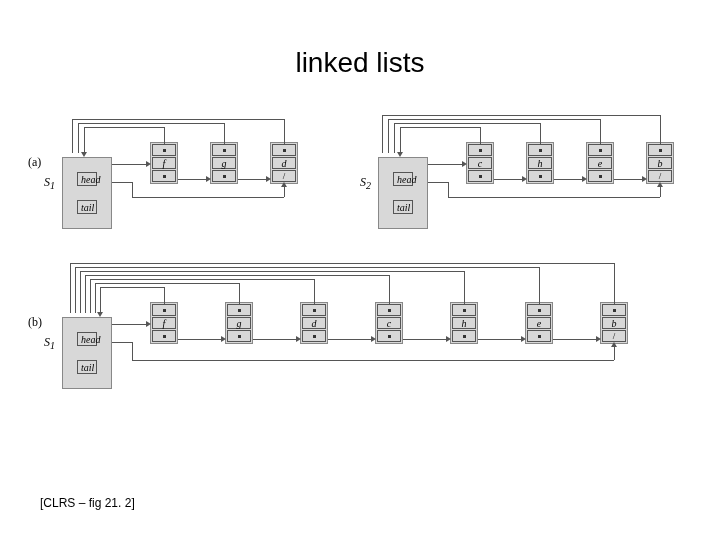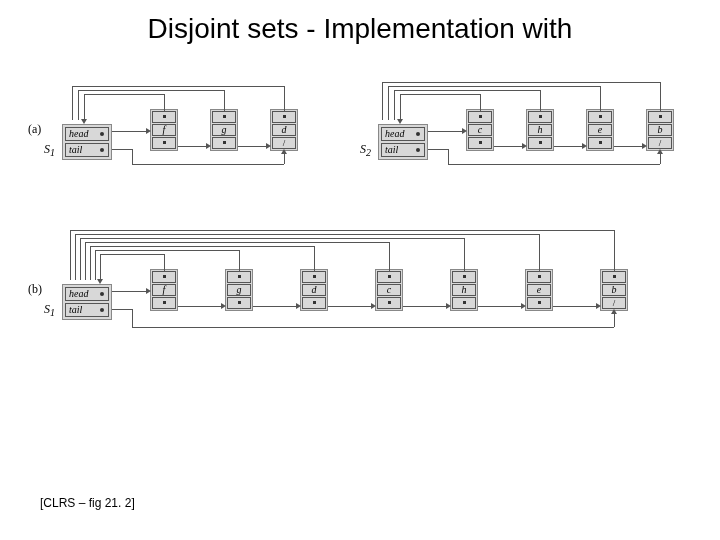--- a/index.html
+++ b/index.html
@@ -24,21 +24,21 @@
   }
   .set-box {
     position: absolute;
     background: #d8d8d8;
     border: 1px solid #888;
   }
   .set-box .ht {
     display: flex;
     align-items: center;
     border: 1px solid #555;
-    margin: 2px;
+    margin: 14px;
     height: 14px;
     font-size: 10px;
     font-style: italic;
     font-family: 'Times New Roman', serif;
     background: #d8d8d8;
   }
   .set-box .ht .lbl { padding: 0 3px; }
   .set-box .ht .dot {
     width: 4px; height: 4px; background: #333; border-radius: 50%;
     margin-left: auto; margin-right: 4px;
@@ -94,21 +94,22 @@
     position: absolute;
     left: 40px;
     bottom: 30px;
     font-size: 12px;
   }
 </style>
 </head>
 <body>
 
 <div class="title">
-  <span>Disjoint sets - Implementation with</span><br>
+  <br>
+  <span>linked lists</span>
 </div>
 
 <div class="diagram-area">
 
   <div class="row-label" style="left:28px; top:68px;">(a)</div>
 
   <div class="set-label" style="left:44px; top:88px;">
     <span>S</span><sub>1</sub>
   </div>
   <div class="set-box" style="left:62px; top:70px; width:50px;">

